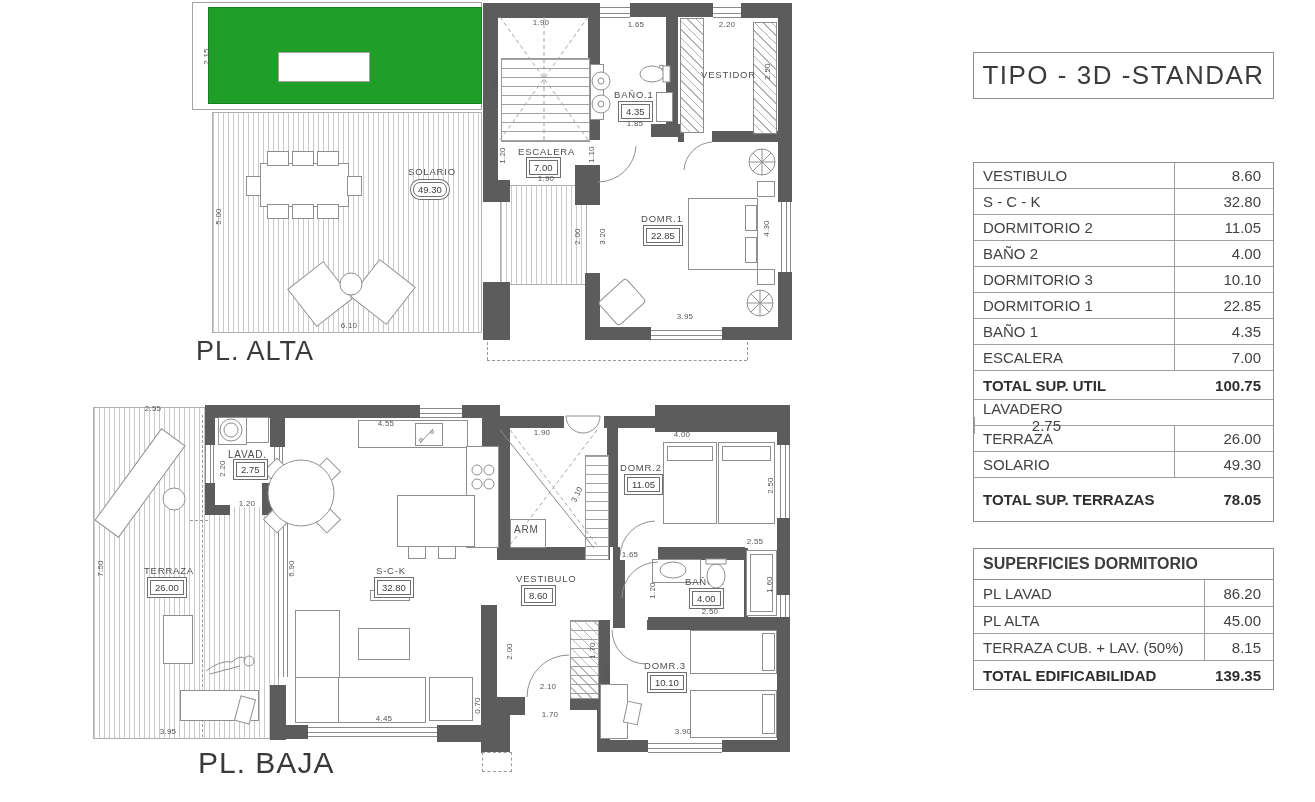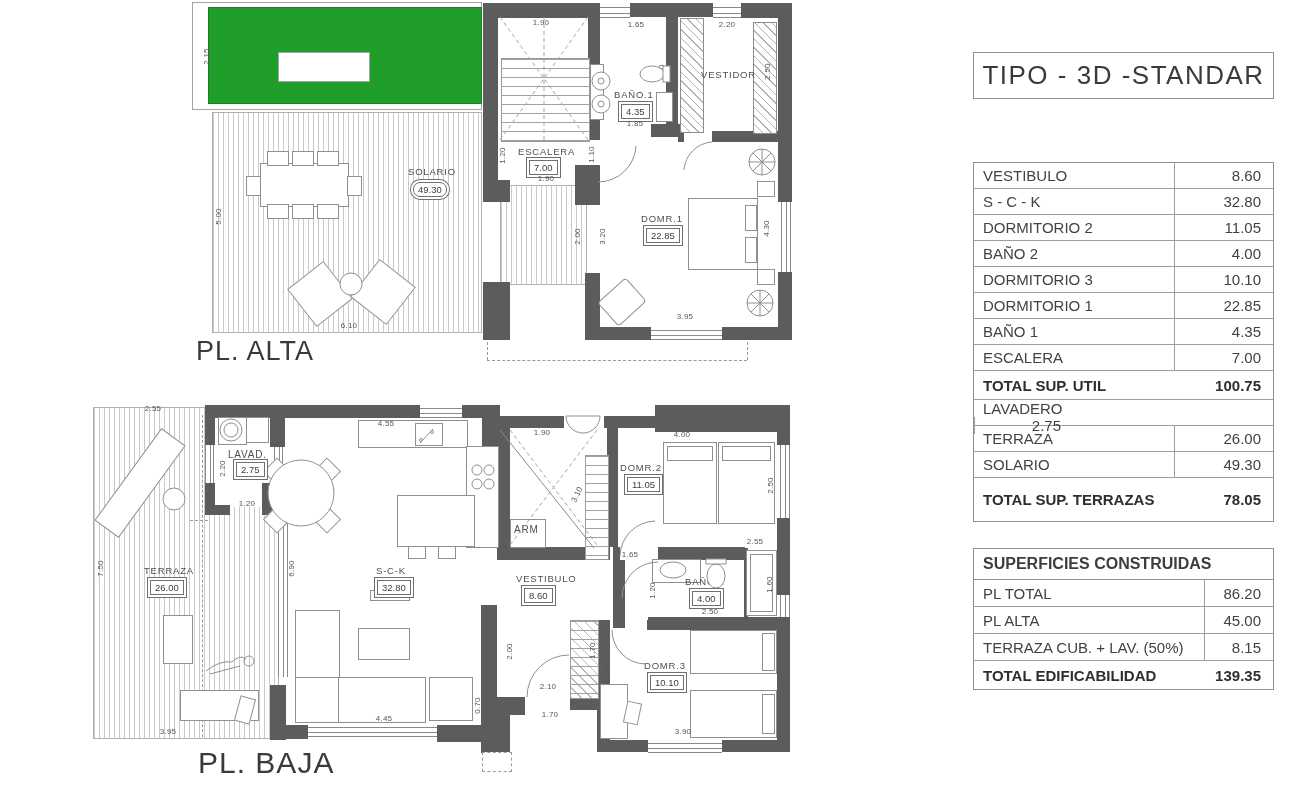--- a/index.html
+++ b/index.html
@@ -406,23 +406,23 @@
         <div class="lb">SOLARIO</div>
         <div class="vl" style="width:86px;">49.30</div>
       </div>
     <div class="srow total" style="height:28px;flex:1;">
         <div class="lb">TOTAL SUP. TERRAZAS</div>
         <div class="vl" style="width:86px;">78.05</div>
       </div>
   </div>
 
   <div class="panel-box tbl" style="left:973px;top:548px;width:299px;height:140px;">
-    <div class="hd" style="height:30px;">SUPERFICIES CONSTRUIDAS</div>
+    <div class="hd" style="height:30px;">SUPERFICIES DORMITORIO</div>
     <div class="srow div" style="height:26px;">
-        <div class="lb">PL TOTAL</div>
+        <div class="lb">PL LAVAD</div>
         <div class="vl" style="width:56px;">86.20</div>
       </div>
     <div class="srow div" style="height:26px;">
         <div class="lb">PL ALTA</div>
         <div class="vl" style="width:56px;">45.00</div>
       </div>
     <div class="srow div" style="height:26px;">
         <div class="lb">TERRAZA CUB. + LAV. (50%)</div>
         <div class="vl" style="width:56px;">8.15</div>
       </div>

